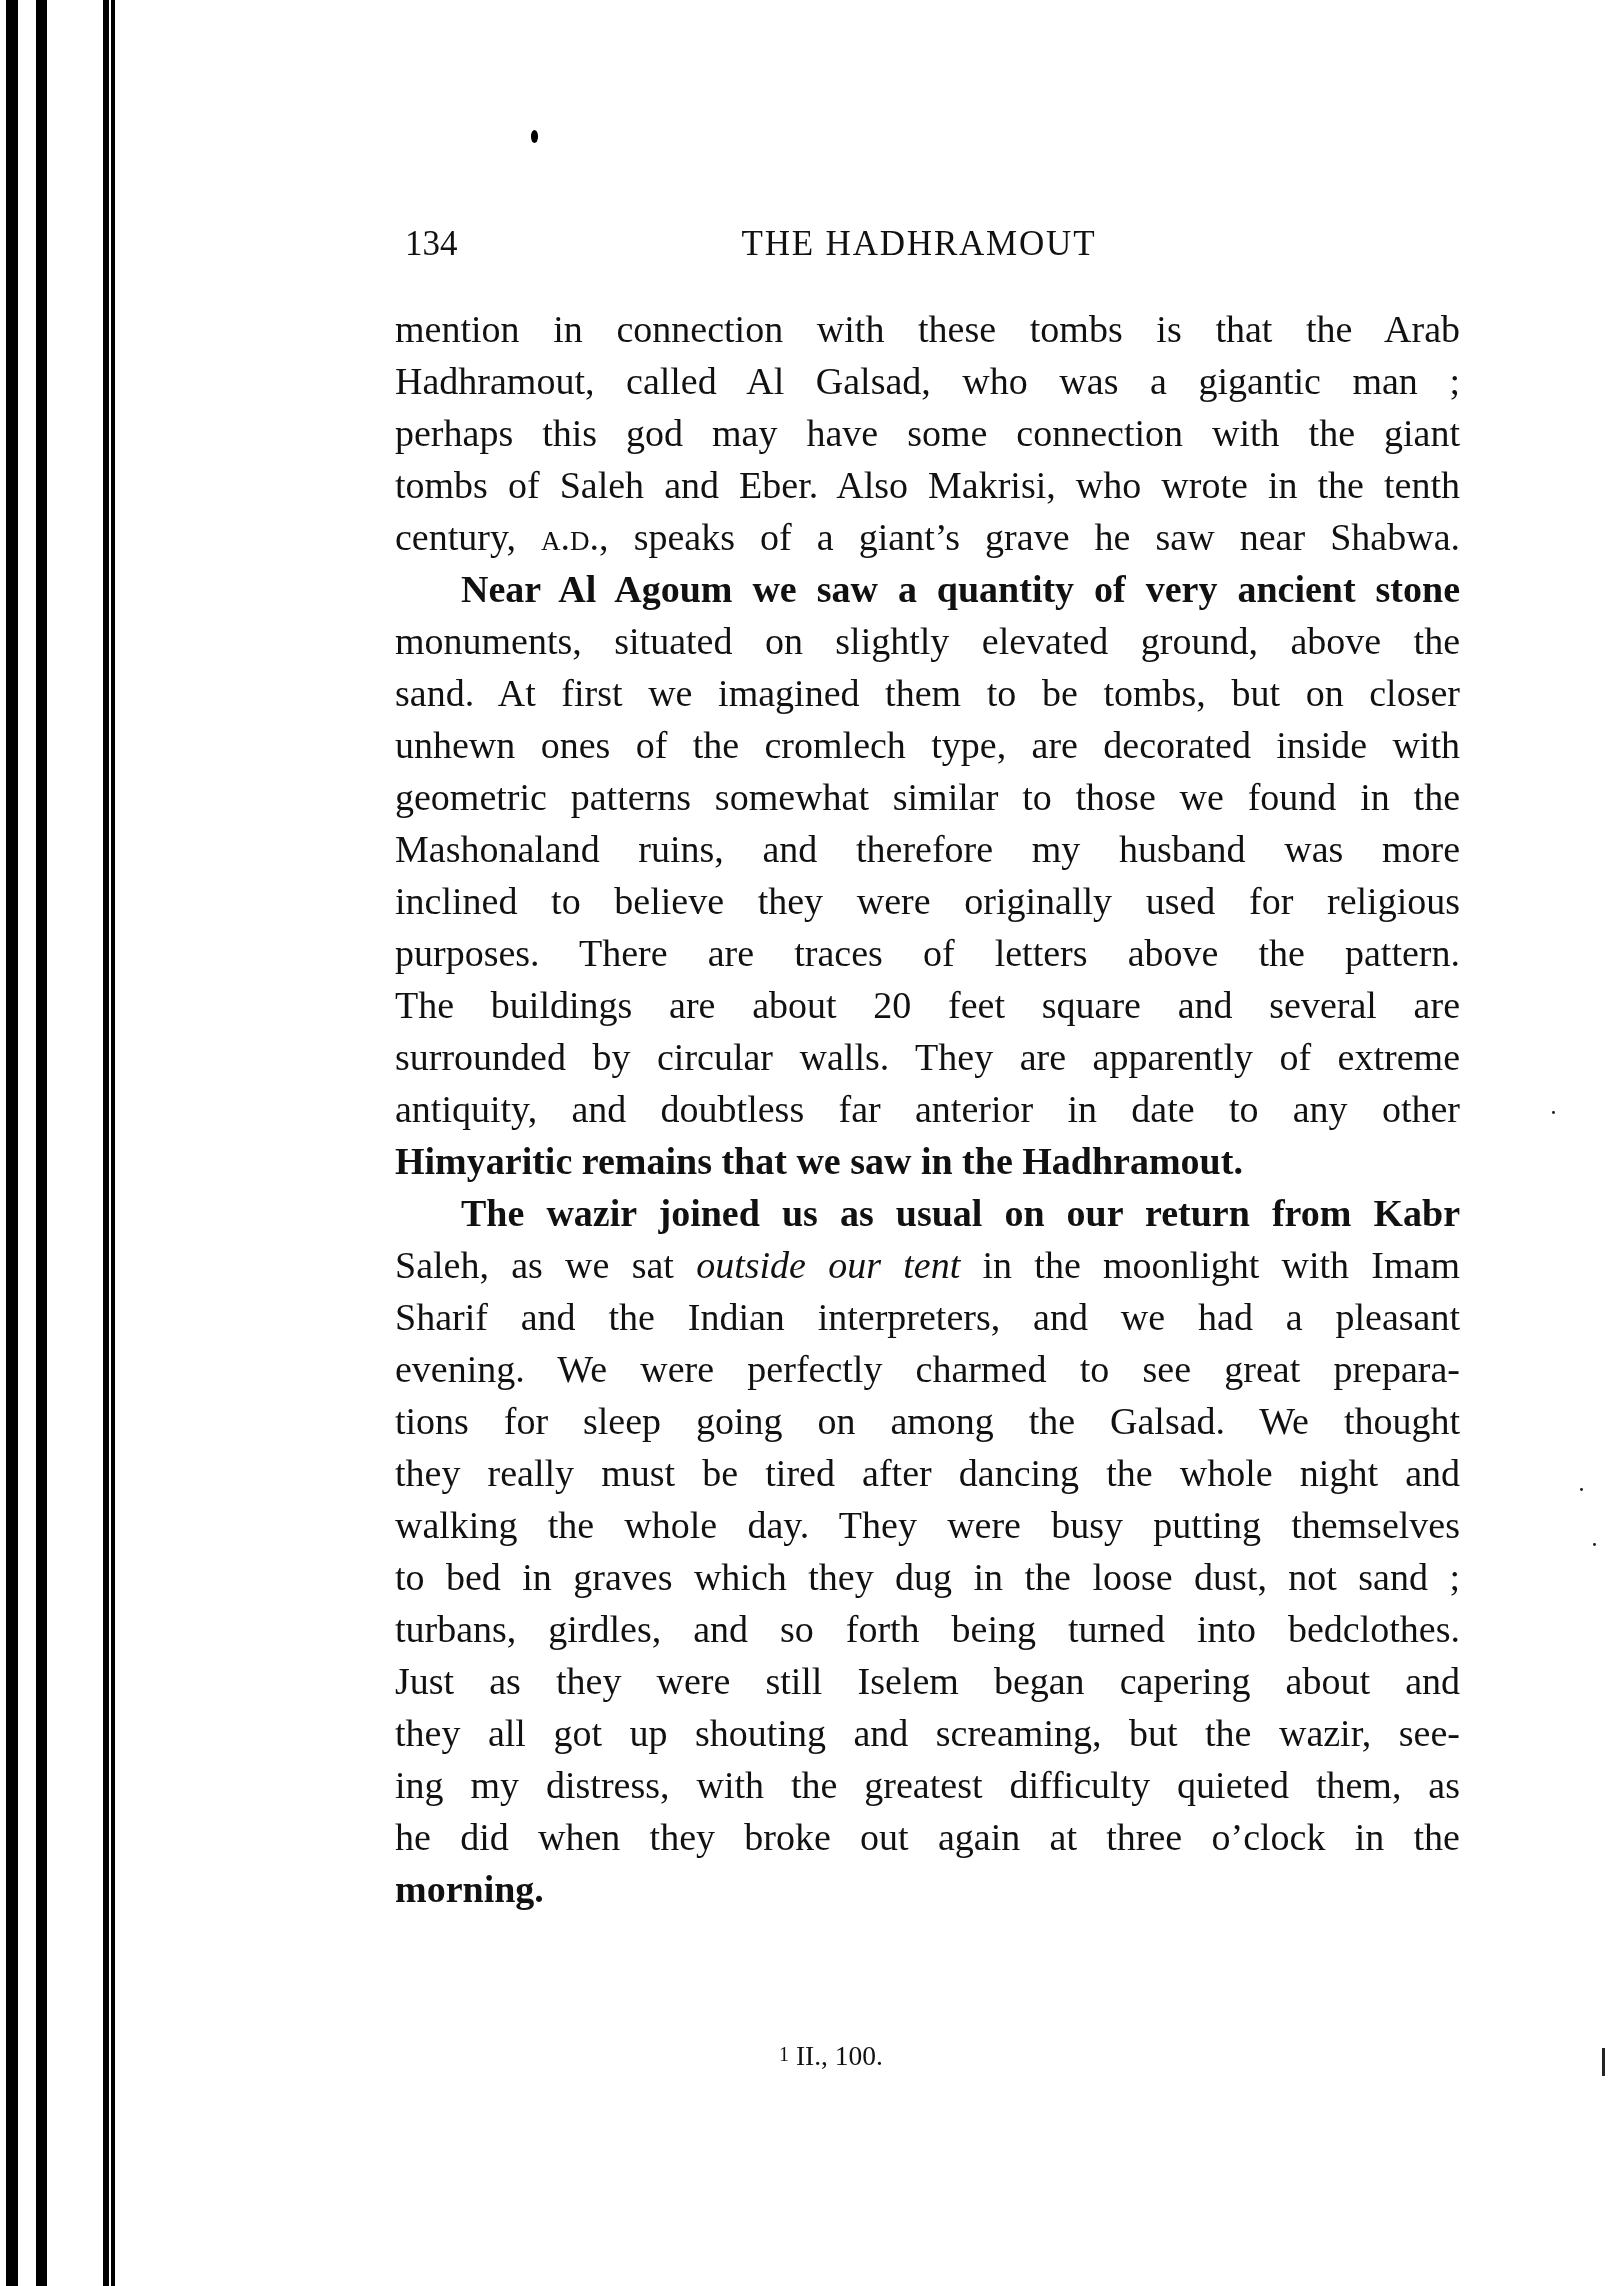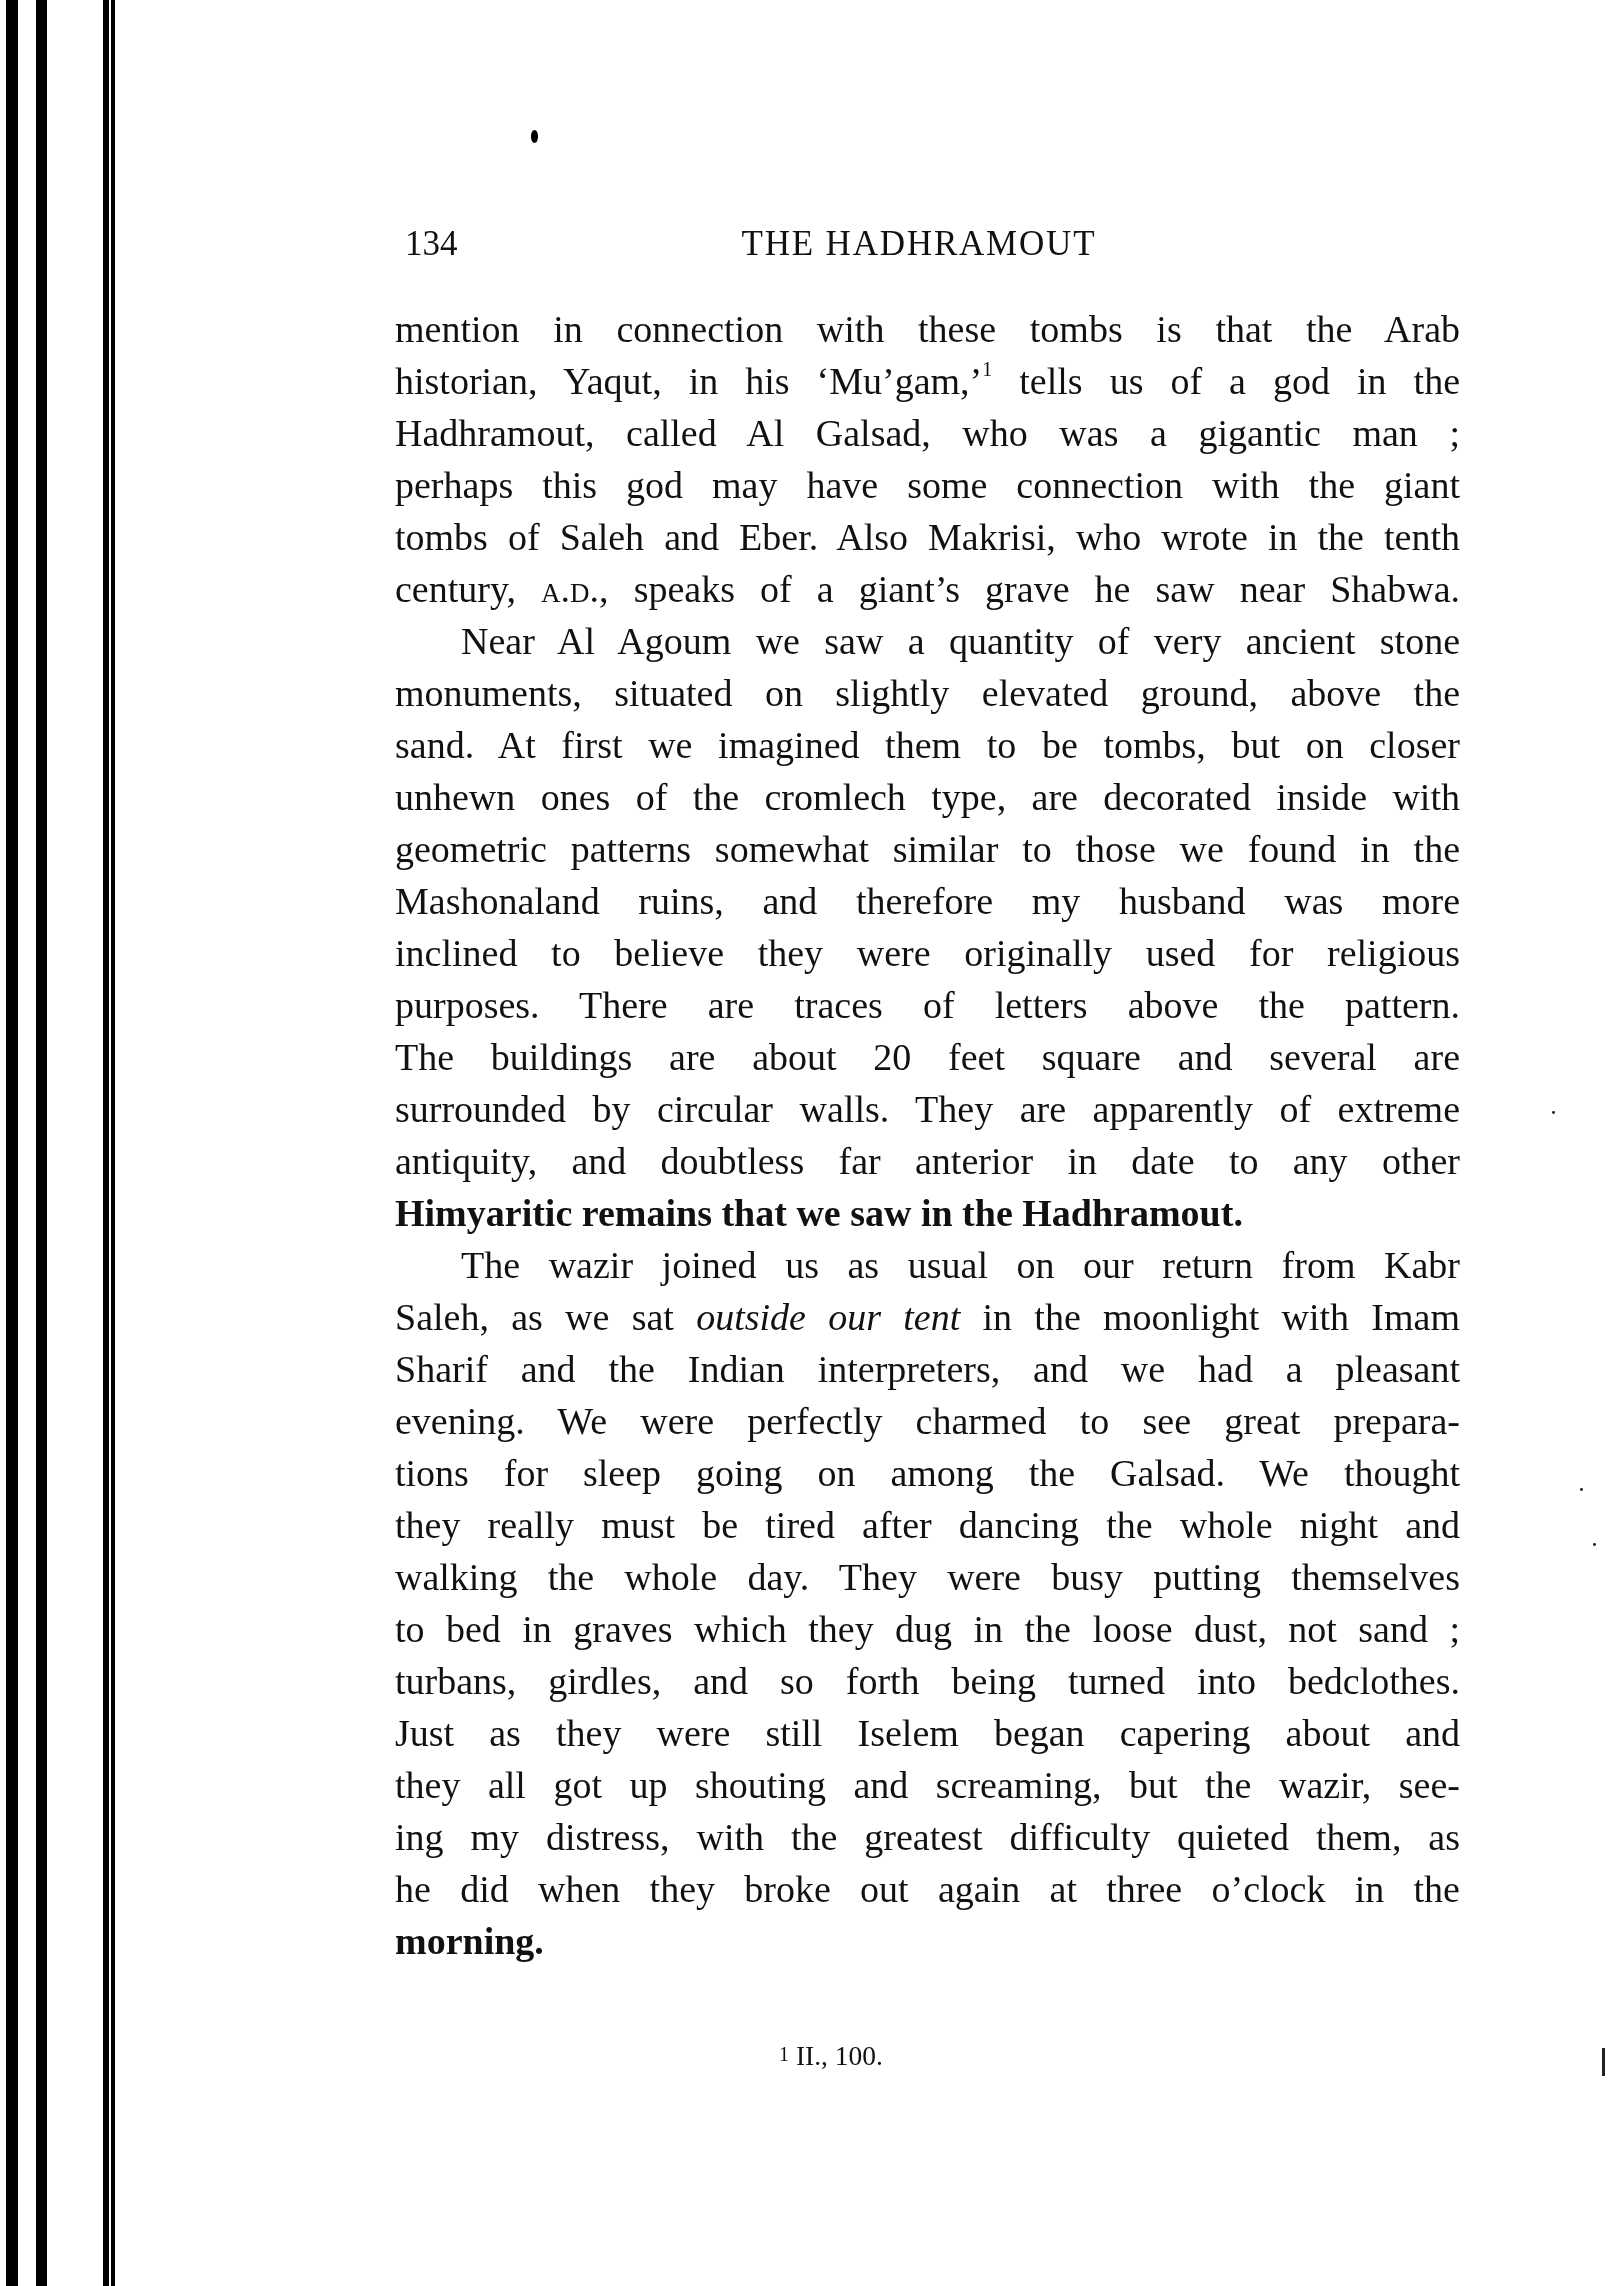--- a/index.html
+++ b/index.html
@@ -9,21 +9,21 @@
   .b2 { left:36px; width:11px; }
   .b3 { left:103px; width:5.5px; }
   .b4 { left:111px; width:3.7px; }
   .dot { position:absolute; left:531px; top:130px; width:7.3px; height:13px; border-radius:50%; background:#000; }
   .header { position:absolute; top:224px; left:395px; width:1065px; height:51px; font-size:35px;margin-left:10px; }
   .pageno { position:absolute; left:0; top:0; }
   .runhead { position:absolute; left:0; right:0; top:0; text-align:center; letter-spacing:1.8px; padding-right:37px; }
   .body { position:absolute; top:303px; left:395px; width:1065px; font-size:38px; line-height:52px; }
   .line { display:block; height:52px; white-space:nowrap; text-align:justify; text-align-last:justify; }
   .line.last { text-align-last:left;font-weight:bold; }
-  .line.indent { padding-left:66px; }
+  .line.indent { padding-left:66px;font-weight:bold; }
   .sc { font-variant:small-caps;margin-top:16px; }
   .it { font-style:italic;margin-top:12px; }
   sup { font-size:20px; vertical-align:top; line-height:1; position:relative; top:3.7px; }
   .footnote { position:absolute; top:2040px; left:395px; width:1065px; text-align:center; font-size:27.5px; padding-right:193px; box-sizing:border-box; }
   .speck { position:absolute; background:#222; width:2.8px; height:2.8px; border-radius:50%; }
 </style>
 </head>
 <body>
 
 <div class="bar b1"></div>
@@ -32,21 +32,20 @@
 <div class="bar b4"></div>
 <div class="dot"></div>
 
 <div class="header">
   <span class="pageno">134</span>
   <span class="runhead">THE HADHRAMOUT</span>
 </div>
 
 <div class="body" id="body">
     <span class="line">mention in connection with these tombs is that the Arab</span>
-    <span class="line"><span>historian, Yaqut, in his ‘Mu’gam,’</span><sup>1</sup><span> tells us of a god in the</span></span>
     <span class="line">Hadhramout, called Al Galsad, who was a gigantic man ;</span>
     <span class="line">perhaps this god may have some connection with the giant</span>
     <span class="line">tombs of Saleh and Eber.  Also Makrisi, who wrote in the tenth</span>
     <span class="line"><span>century, </span><span class="sc">a.d.</span><span>, speaks of a giant’s grave he saw near Shabwa.</span></span>
     <span class="line indent">Near Al Agoum we saw a quantity of very ancient stone</span>
     <span class="line">monuments, situated on slightly elevated ground, above the</span>
     <span class="line">sand.  At first we imagined them to be tombs, but on closer</span>
     <span class="line">unhewn ones of the cromlech type, are decorated inside with</span>
     <span class="line">geometric patterns somewhat similar to those we found in the</span>
     <span class="line">Mashonaland ruins, and therefore my husband was more</span>

